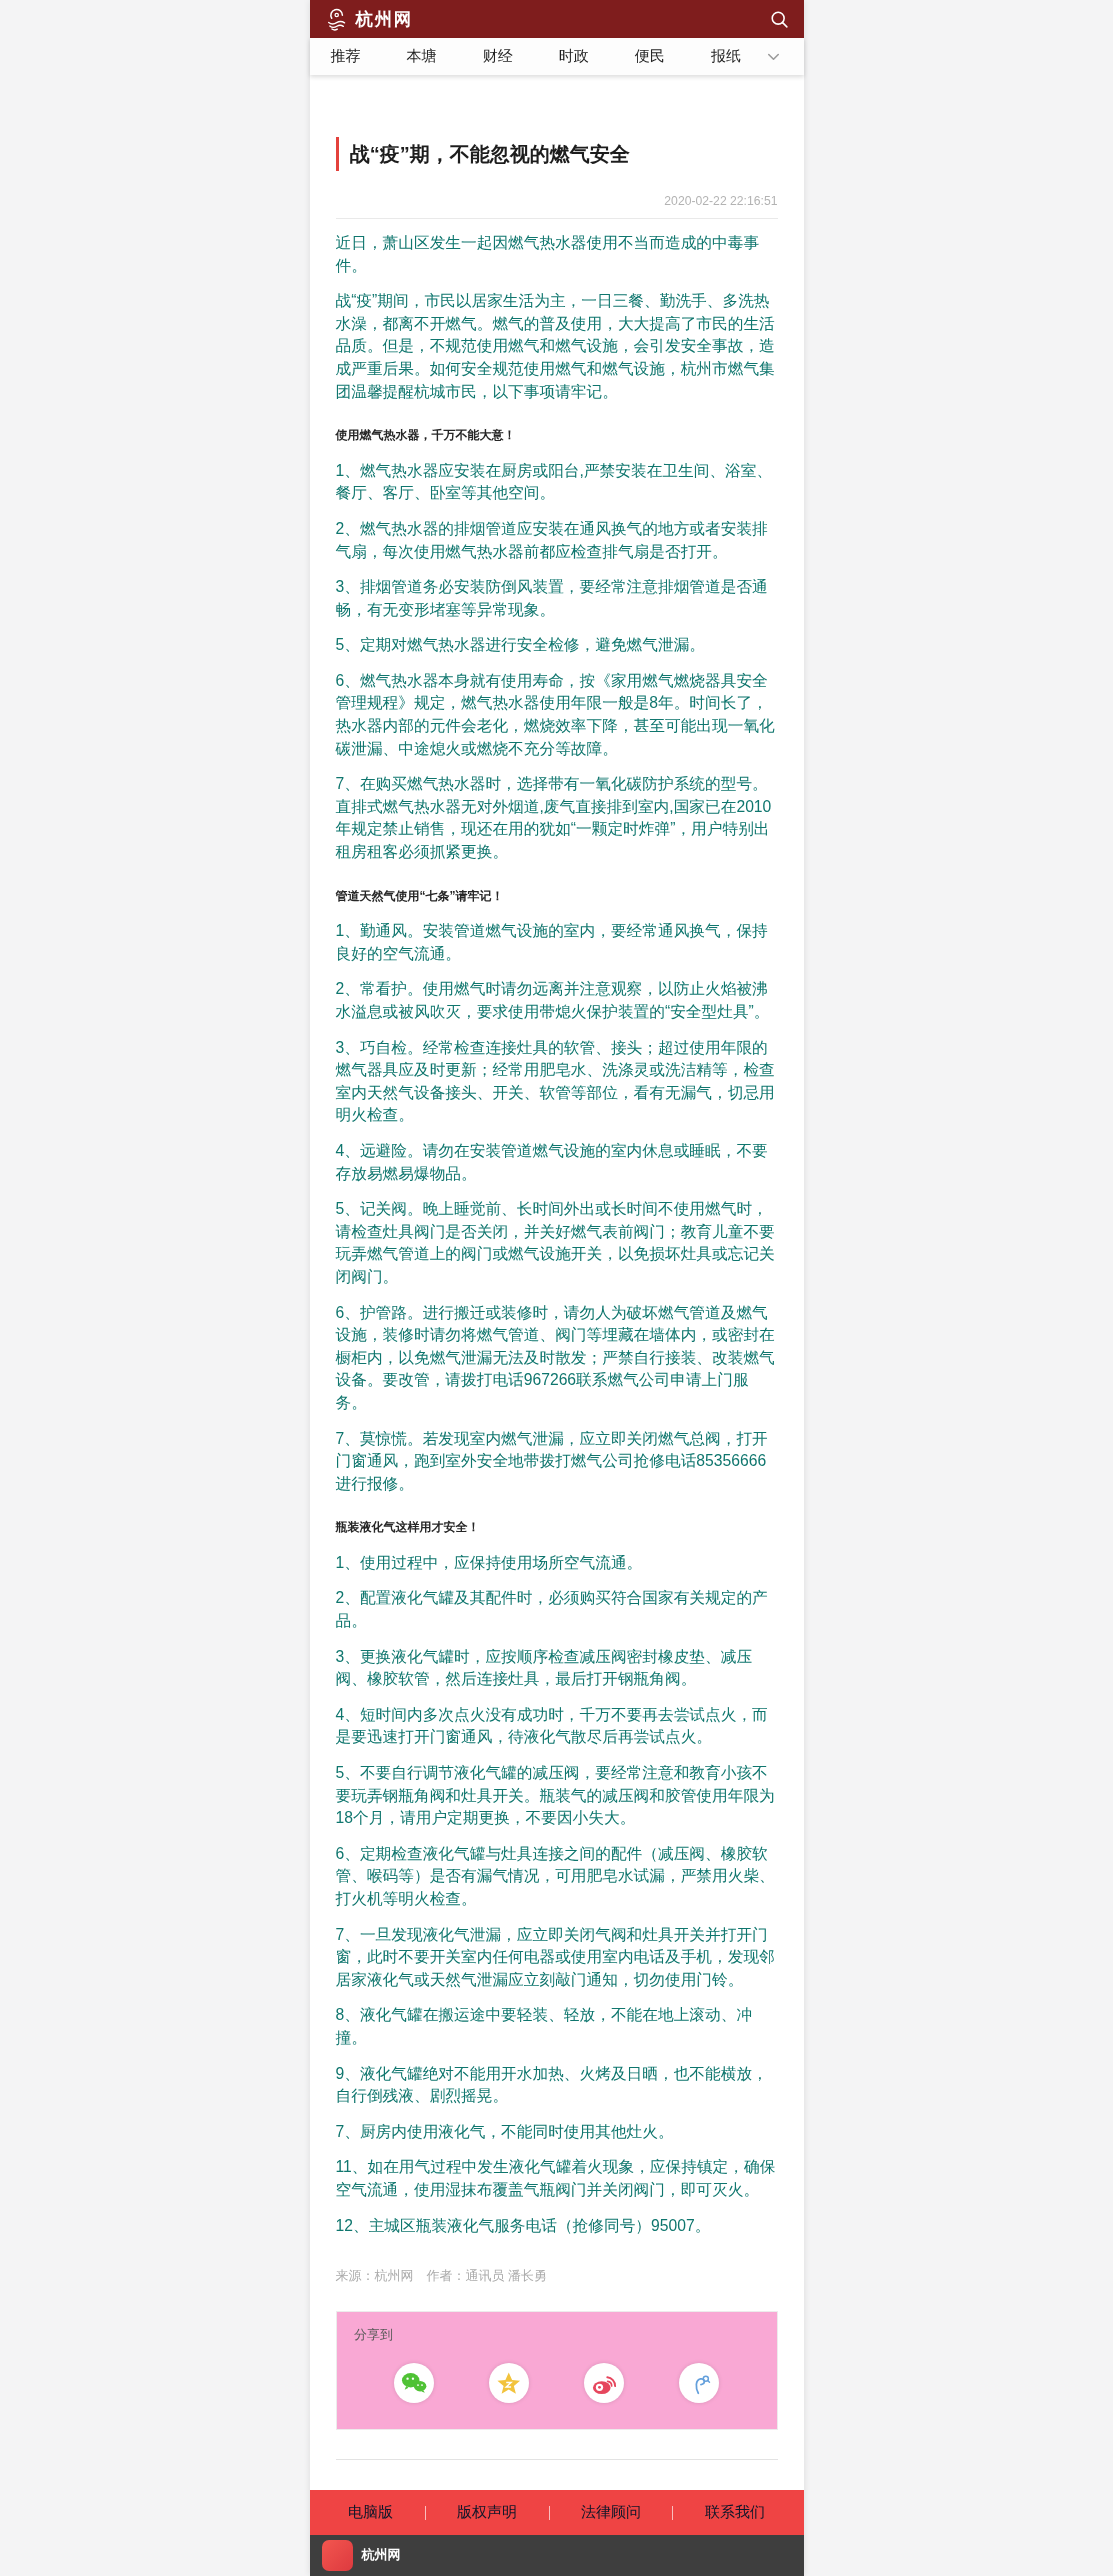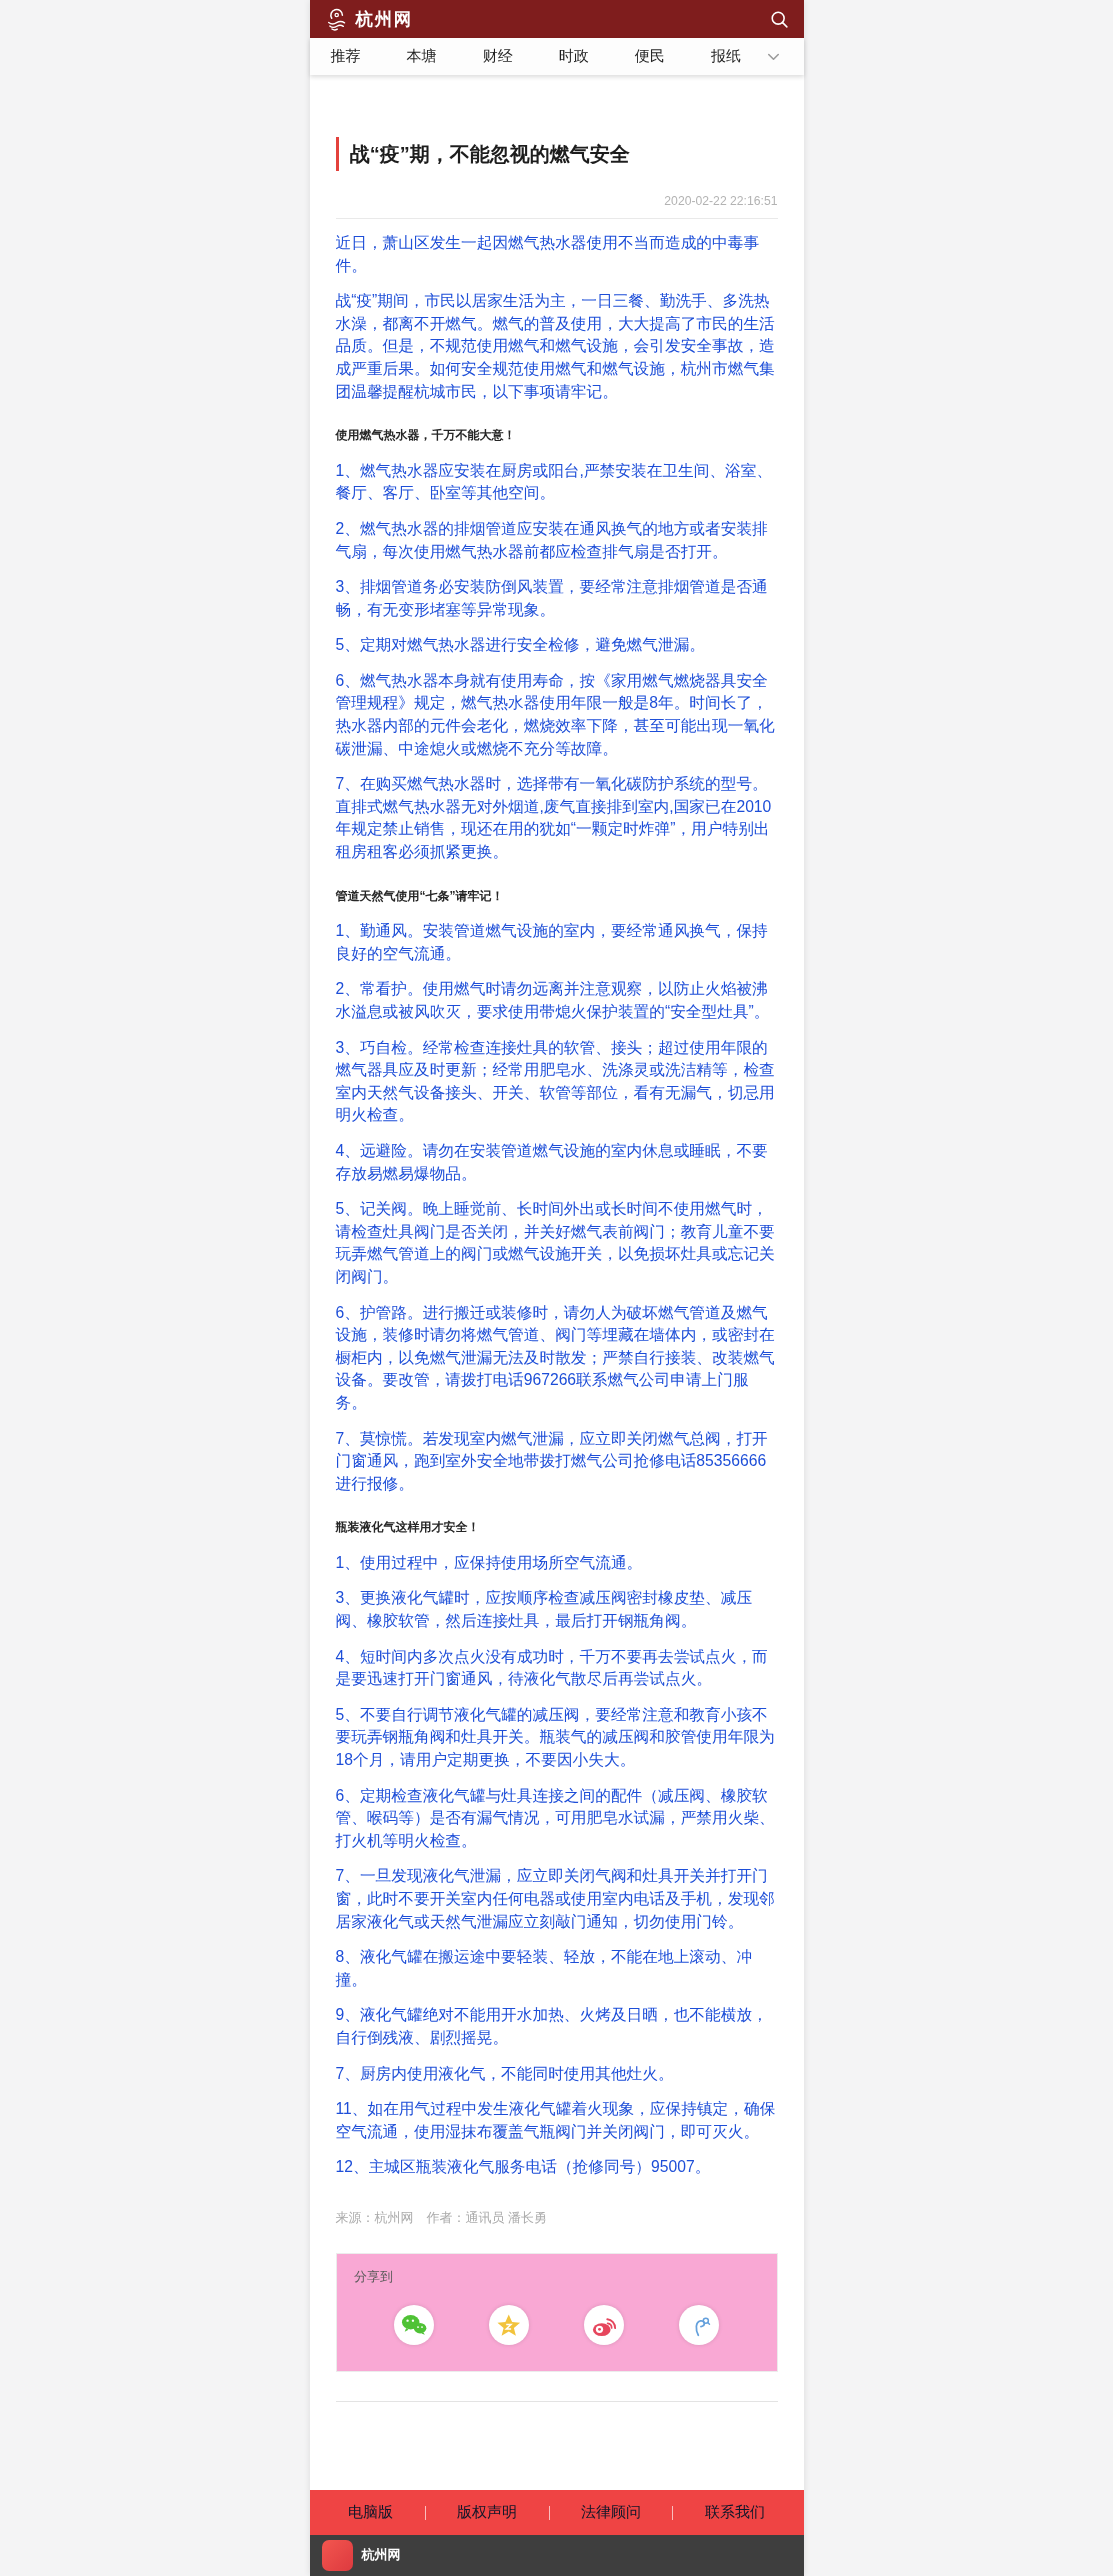--- a/index.html
+++ b/index.html
@@ -29,21 +29,21 @@
   }
   .nav-tabs{ flex:1; display:flex; justify-content:space-between; margin-right:22.6px; }
   .nav-tab{ font-size:15px; color:#1f1f1f; cursor:pointer; }
   
   .content{ padding:8px 26px; flex:0 0 auto; }
   .title-wrap{ margin-top:54px; border-left:3.5px solid #e3413c; padding:3.5px 0 3.5px 11.3px; }
   h1.article-title{ margin:0; font-size:20px; line-height:1.35; color:#1d1d1d; font-weight:bold; }
   .date-line{ text-align:right; color:#b3b3b3; font-size:12.2px; margin-top:22.6px; }
   .head-divider{ border-bottom:0.9px solid #e9e9e9; margin-top:10.4px; }
   .article{ margin-top:10.4px; }
-  .para{ font-size:15.7px; color:#1d4ed8; line-height:22.6px; margin:13px 0; }
+  .para{ font-size:15.7px; color:#0f766e; line-height:22.6px; margin:13px 0; }
   .sec-heading{ font-size:12px; color:#262626; line-height:22.6px; margin:21px 0 13px; font-weight:bold; }
   .source-line{ color:#ababab; font-size:13px; margin:30px 0 0; }
   
   .share-card{ border:0.9px solid #ececec; background:#f9a8d4; margin-top:26px; padding:14px 17.4px 26px; }
   .share-label{ color:#5a5a5a; font-size:13px; }
   .share-icons{ display:flex; justify-content:space-around; margin-top:19px; padding:0 12.2px; }
   .share-circle{
     width:40px; height:40px; border-radius:50%; background:#fff;
     box-shadow:0 0 4.4px rgba(0,0,0,.13); display:flex; align-items:center;
     justify-content:center; cursor:pointer;
@@ -133,20 +133,21 @@
         <h3 class="sec-heading">管道天然气使用“七条”请牢记！</h3>
         <p class="para">1、勤通风。安装管道燃气设施的室内，要经常通风换气，保持良好的空气流通。</p>
         <p class="para">2、常看护。使用燃气时请勿远离并注意观察，以防止火焰被沸水溢息或被风吹灭，要求使用带熄火保护装置的“安全型灶具”。</p>
         <p class="para">3、巧自检。经常检查连接灶具的软管、接头；超过使用年限的燃气器具应及时更新；经常用肥皂水、洗涤灵或洗洁精等，检查室内天然气设备接头、开关、软管等部位，看有无漏气，切忌用明火检查。</p>
         <p class="para">4、远避险。请勿在安装管道燃气设施的室内休息或睡眠，不要存放易燃易爆物品。</p>
         <p class="para">5、记关阀。晚上睡觉前、长时间外出或长时间不使用燃气时，请检查灶具阀门是否关闭，并关好燃气表前阀门；教育儿童不要玩弄燃气管道上的阀门或燃气设施开关，以免损坏灶具或忘记关闭阀门。</p>
         <p class="para">6、护管路。进行搬迁或装修时，请勿人为破坏燃气管道及燃气设施，装修时请勿将燃气管道、阀门等埋藏在墙体内，或密封在橱柜内，以免燃气泄漏无法及时散发；严禁自行接装、改装燃气设备。要改管，请拨打电话967266联系燃气公司申请上门服务。</p>
         <p class="para">7、莫惊慌。若发现室内燃气泄漏，应立即关闭燃气总阀，打开门窗通风，跑到室外安全地带拨打燃气公司抢修电话85356666进行报修。</p>
         <h3 class="sec-heading">瓶装液化气这样用才安全！</h3>
         <p class="para">1、使用过程中，应保持使用场所空气流通。</p>
+        <p class="para">2、配置液化气罐及其配件时，必须购买符合国家有关规定的产品。</p>
         <p class="para">3、更换液化气罐时，应按顺序检查减压阀密封橡皮垫、减压阀、橡胶软管，然后连接灶具，最后打开钢瓶角阀。</p>
         <p class="para">4、短时间内多次点火没有成功时，千万不要再去尝试点火，而是要迅速打开门窗通风，待液化气散尽后再尝试点火。</p>
         <p class="para">5、不要自行调节液化气罐的减压阀，要经常注意和教育小孩不要玩弄钢瓶角阀和灶具开关。瓶装气的减压阀和胶管使用年限为18个月，请用户定期更换，不要因小失大。</p>
         <p class="para">6、定期检查液化气罐与灶具连接之间的配件（减压阀、橡胶软管、喉码等）是否有漏气情况，可用肥皂水试漏，严禁用火柴、打火机等明火检查。</p>
         <p class="para">7、一旦发现液化气泄漏，应立即关闭气阀和灶具开关并打开门窗，此时不要开关室内任何电器或使用室内电话及手机，发现邻居家液化气或天然气泄漏应立刻敲门通知，切勿使用门铃。</p>
         <p class="para">8、液化气罐在搬运途中要轻装、轻放，不能在地上滚动、冲撞。</p>
         <p class="para">9、液化气罐绝对不能用开水加热、火烤及日晒，也不能横放，自行倒残液、剧烈摇晃。</p>
         <p class="para">7、厨房内使用液化气，不能同时使用其他灶火。</p>
         <p class="para">11、如在用气过程中发生液化气罐着火现象，应保持镇定，确保空气流通，使用湿抹布覆盖气瓶阀门并关闭阀门，即可灭火。</p>
         <p class="para">12、主城区瓶装液化气服务电话（抢修同号）95007。</p>

